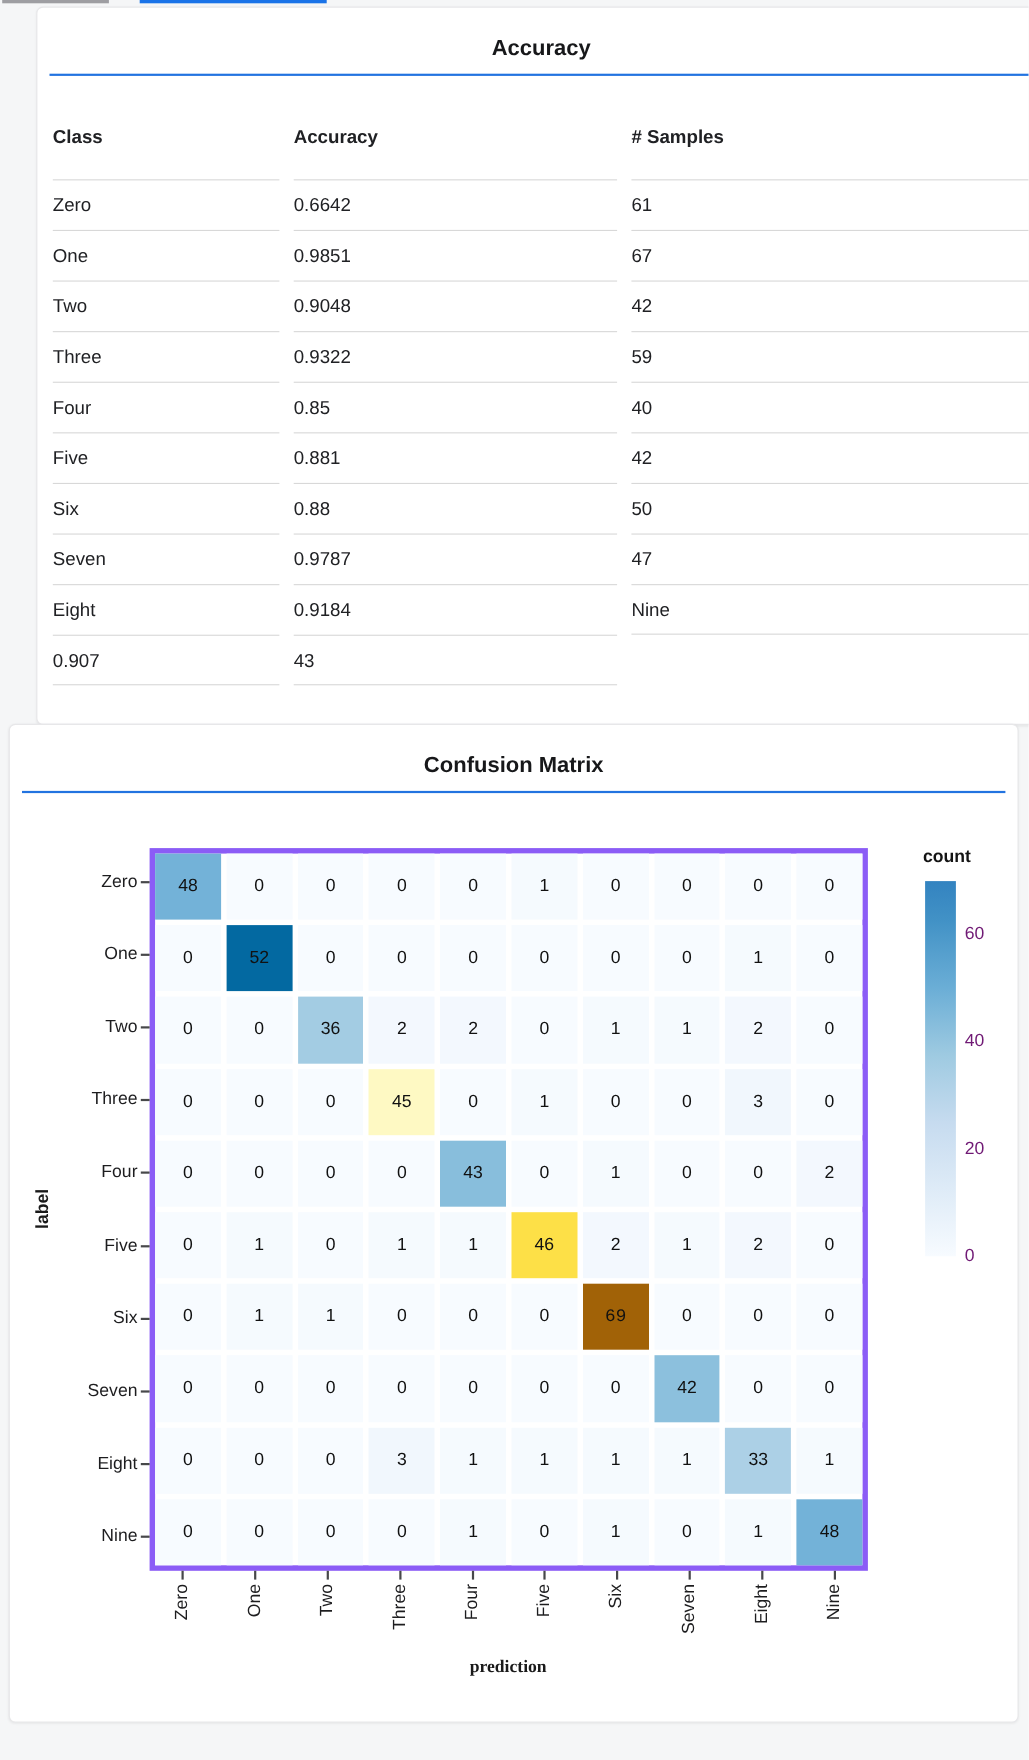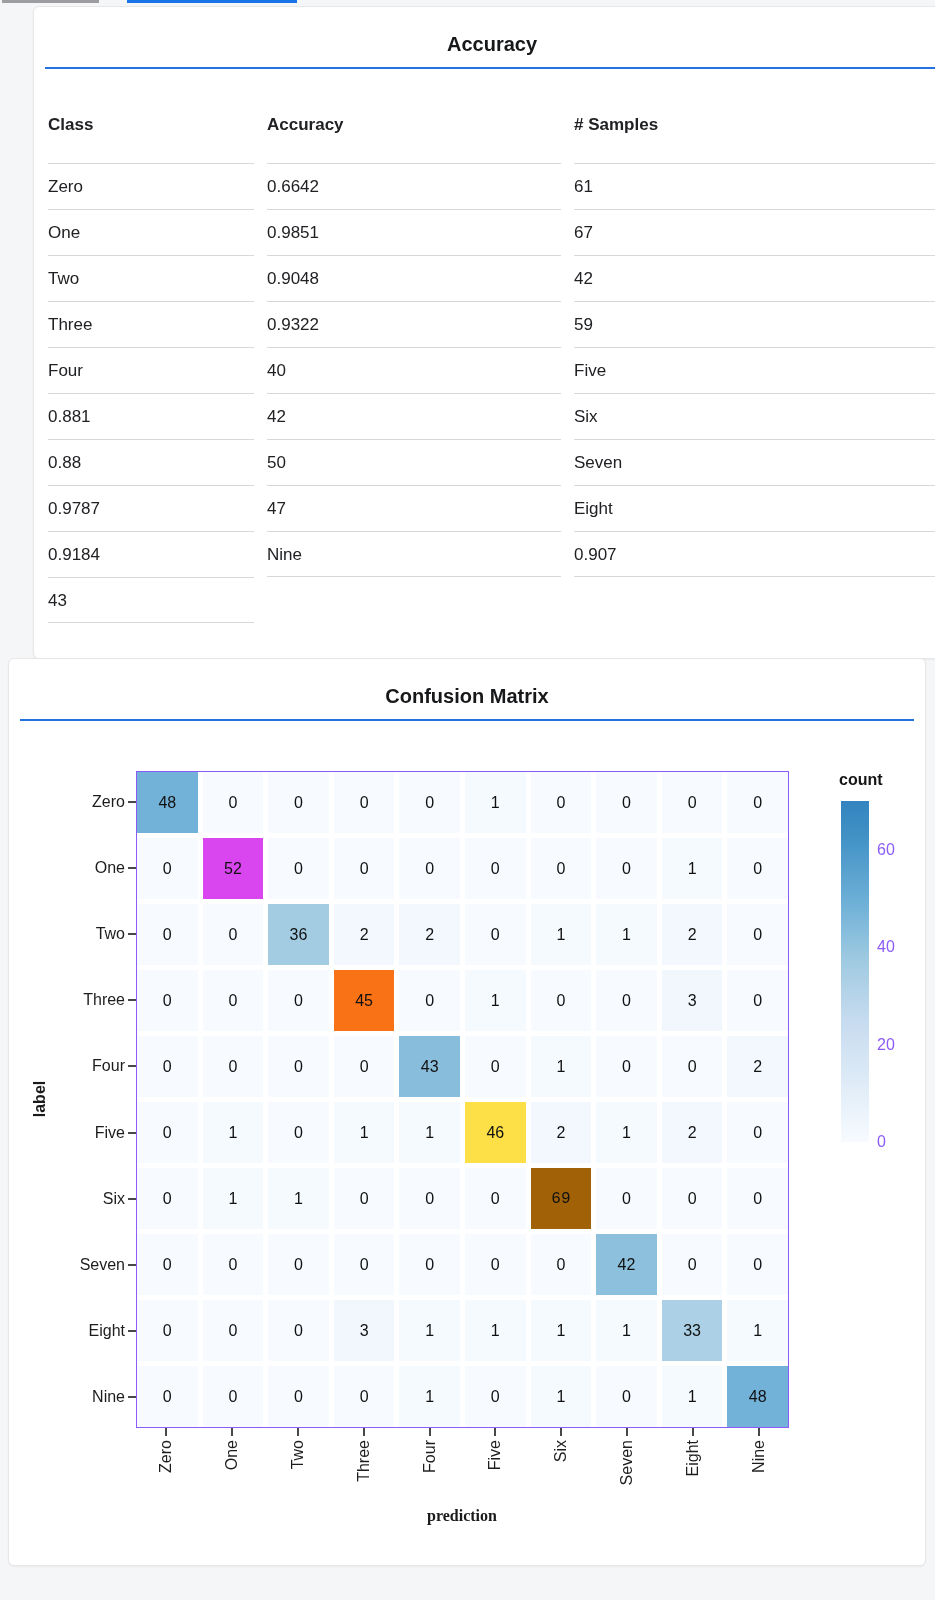--- a/index.html
+++ b/index.html
@@ -60,21 +60,21 @@
     white-space: nowrap;
     overflow: hidden;
   }
   .acc-td.last-row { border-bottom: 1px solid #d8d8d8; }
 
   
   #heatmap-plot {
     position: absolute;
     left: 127px; top: 112px;
     width: 653px; height: 657px;
-    border: 1px solid #8b5cf6;
+    border: 5px solid #8b5cf6;
     background: #ffffff;
   }
   #heatmap-grid {
     width: 100%; height: 100%;
     display: grid;
     grid-template-columns: repeat(10, 1fr);
     grid-template-rows: repeat(10, 1fr);
     gap: 5px;
   }
   .hm-cell {
@@ -143,21 +143,21 @@
     position: absolute;
     left: 832px; top: 142px;
     width: 28px; height: 341px;
   }
   .cb-tick-label {
     position: absolute;
     left: 868px;
     width: 40px; height: 18px;
     font-size: 16px;
     line-height: 18px;
-    color: #8b5cf6;
+    color: #701a75;
   }
 </style>
 </head>
 <body>
 
 <div id="top-bar-gray" class="top-bar"></div>
 <div id="top-bar-blue" class="top-bar"></div>
 
 <section id="accuracy-card" class="card">
   <h2 class="card-title">Accuracy</h2>
@@ -172,20 +172,21 @@
       <div class="acc-td">One</div>
       <div class="acc-td">0.9851</div>
       <div class="acc-td">67</div>
       <div class="acc-td">Two</div>
       <div class="acc-td">0.9048</div>
       <div class="acc-td">42</div>
       <div class="acc-td">Three</div>
       <div class="acc-td">0.9322</div>
       <div class="acc-td">59</div>
       <div class="acc-td">Four</div>
+      <div class="acc-td">0.85</div>
       <div class="acc-td">40</div>
       <div class="acc-td">Five</div>
       <div class="acc-td">0.881</div>
       <div class="acc-td">42</div>
       <div class="acc-td">Six</div>
       <div class="acc-td">0.88</div>
       <div class="acc-td">50</div>
       <div class="acc-td">Seven</div>
       <div class="acc-td">0.9787</div>
       <div class="acc-td">47</div>
@@ -209,21 +210,21 @@
         <div class="hm-cell" style="background: rgb(247, 251, 255);">0</div>
         <div class="hm-cell" style="background: rgb(247, 251, 255);">0</div>
         <div class="hm-cell" style="background: rgb(247, 251, 255);">0</div>
         <div class="hm-cell" style="background: rgb(247, 251, 255);">0</div>
         <div class="hm-cell" style="background: rgb(245, 250, 254);">1</div>
         <div class="hm-cell" style="background: rgb(247, 251, 255);">0</div>
         <div class="hm-cell" style="background: rgb(247, 251, 255);">0</div>
         <div class="hm-cell" style="background: rgb(247, 251, 255);">0</div>
         <div class="hm-cell" style="background: rgb(247, 251, 255);">0</div>
         <div class="hm-cell" style="background: rgb(247, 251, 255);">0</div>
-        <div class="hm-cell" style="background: #d946ef;">52</div>
+        <div class="hm-cell" style="background: #0369a1;">52</div>
         <div class="hm-cell" style="background: rgb(247, 251, 255);">0</div>
         <div class="hm-cell" style="background: rgb(247, 251, 255);">0</div>
         <div class="hm-cell" style="background: rgb(247, 251, 255);">0</div>
         <div class="hm-cell" style="background: rgb(247, 251, 255);">0</div>
         <div class="hm-cell" style="background: rgb(247, 251, 255);">0</div>
         <div class="hm-cell" style="background: rgb(247, 251, 255);">0</div>
         <div class="hm-cell" style="background: rgb(245, 250, 254);">1</div>
         <div class="hm-cell" style="background: rgb(247, 251, 255);">0</div>
         <div class="hm-cell" style="background: rgb(247, 251, 255);">0</div>
         <div class="hm-cell" style="background: rgb(247, 251, 255);">0</div>
@@ -231,21 +232,21 @@
         <div class="hm-cell" style="background: rgb(243, 248, 254);">2</div>
         <div class="hm-cell" style="background: rgb(243, 248, 254);">2</div>
         <div class="hm-cell" style="background: rgb(247, 251, 255);">0</div>
         <div class="hm-cell" style="background: rgb(245, 250, 254);">1</div>
         <div class="hm-cell" style="background: rgb(245, 250, 254);">1</div>
         <div class="hm-cell" style="background: rgb(243, 248, 254);">2</div>
         <div class="hm-cell" style="background: rgb(247, 251, 255);">0</div>
         <div class="hm-cell" style="background: rgb(247, 251, 255);">0</div>
         <div class="hm-cell" style="background: rgb(247, 251, 255);">0</div>
         <div class="hm-cell" style="background: rgb(247, 251, 255);">0</div>
-        <div class="hm-cell" style="background: #f97316;">45</div>
+        <div class="hm-cell" style="background: #fef9c3;">45</div>
         <div class="hm-cell" style="background: rgb(247, 251, 255);">0</div>
         <div class="hm-cell" style="background: rgb(245, 250, 254);">1</div>
         <div class="hm-cell" style="background: rgb(247, 251, 255);">0</div>
         <div class="hm-cell" style="background: rgb(247, 251, 255);">0</div>
         <div class="hm-cell" style="background: rgb(241, 247, 253);">3</div>
         <div class="hm-cell" style="background: rgb(247, 251, 255);">0</div>
         <div class="hm-cell" style="background: rgb(247, 251, 255);">0</div>
         <div class="hm-cell" style="background: rgb(247, 251, 255);">0</div>
         <div class="hm-cell" style="background: rgb(247, 251, 255);">0</div>
         <div class="hm-cell" style="background: rgb(247, 251, 255);">0</div>

